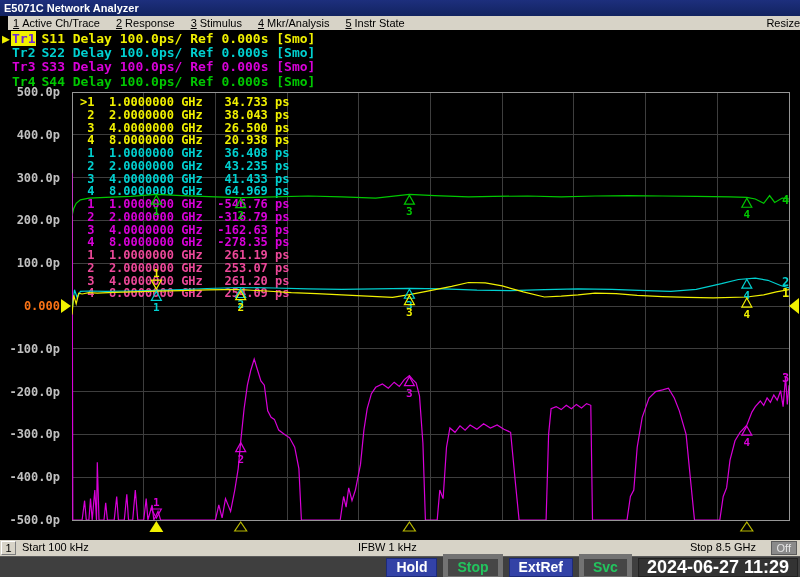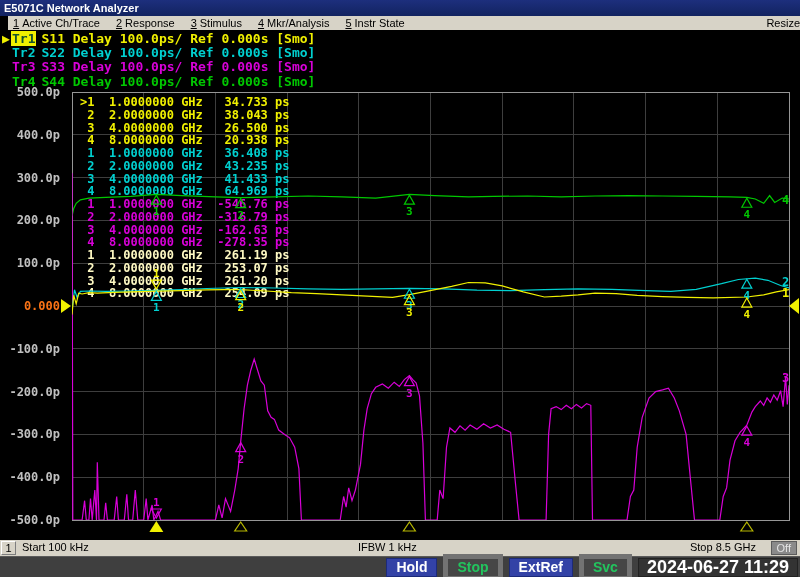--- a/index.html
+++ b/index.html
@@ -11,28 +11,28 @@
     font:11px "Liberation Sans",sans-serif;line-height:14px;color:#000;display:flex;gap:16px;
     padding-left:5px;box-sizing:border-box;}
   .mi{white-space:nowrap;cursor:default;}
   .mi .num{text-decoration:underline;margin-right:3px;}
   .resize{margin-left:auto;padding-right:8px;}
   .screen{position:absolute;top:30px;left:0;width:800px;height:510px;background:#000;}
   #tracedefs{position:absolute;top:31px;left:2px;z-index:3;}
   .trdef{height:14.2px;line-height:14px;font:bold 13px "DejaVu Sans Mono",monospace;white-space:pre;}
   .trdef .arrow{display:inline-block;width:9px;color:#f0f000;}
   .trdef .tid{padding:0 1px;}
-  .trdef .tid.active{background:#f0f000;color:#14532d;}
+  .trdef .tid.active{background:#f0f000;color:#6d28d9;}
   .trdef .ttx{margin-left:5px;}
   #ylabels{position:absolute;top:0;left:0;z-index:2;}
   .ylab{position:absolute;width:60px;text-align:right;font:bold 12px "DejaVu Sans Mono",monospace;color:#c0c0c0;}
   .ylab.ref{color:#f97316;}
   #mtable{position:absolute;top:95px;left:80px;z-index:2;}
   .mrow{height:12.75px;line-height:12.75px;font:bold 12px "DejaVu Sans Mono",monospace;white-space:pre;}
-  .c-tr1{color:#f0f000;} .c-tr2{color:#00d0d0;} .c-tr3{color:#d800d8;} .c-tr4{color:#fef9c3;}
+  .c-tr1{color:#f0f000;} .c-tr2{color:#00d0d0;} .c-tr3{color:#d800d8;} .c-tr4{color:#ec4899;}
   svg.layer{position:absolute;top:0;left:0;z-index:1;pointer-events:none;}
   svg#svgtr{z-index:4;}
   .chbar{position:absolute;top:540px;left:0;width:800px;height:16px;background:#d7d3c7;
     font:11px "Liberation Sans",sans-serif;color:#000;}
   .chnum{position:absolute;left:1px;top:1px;width:13px;height:12px;text-align:center;line-height:12px;
     background:#d7d3c7;border:1px solid;border-color:#fff #7e7e7e #7e7e7e #fff;}
   .chstart{position:absolute;left:22px;top:1px;}
   .chifbw{position:absolute;left:358px;top:1px;}
   .chstop{position:absolute;right:44px;top:1px;}
   .choff{position:absolute;right:3px;top:1px;background:#8a8a8a;color:#e4e4e4;

